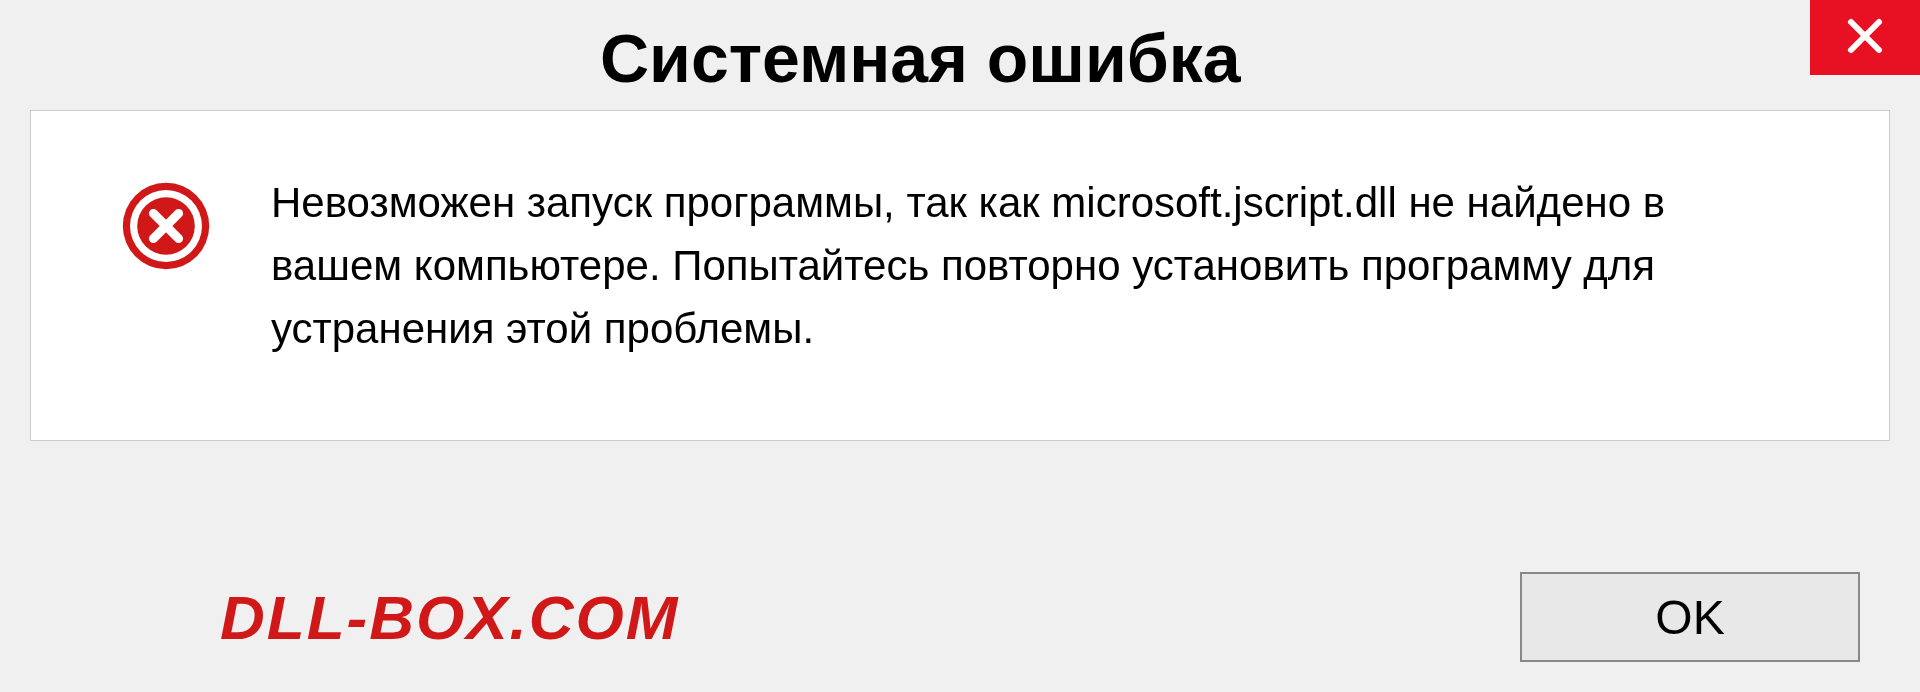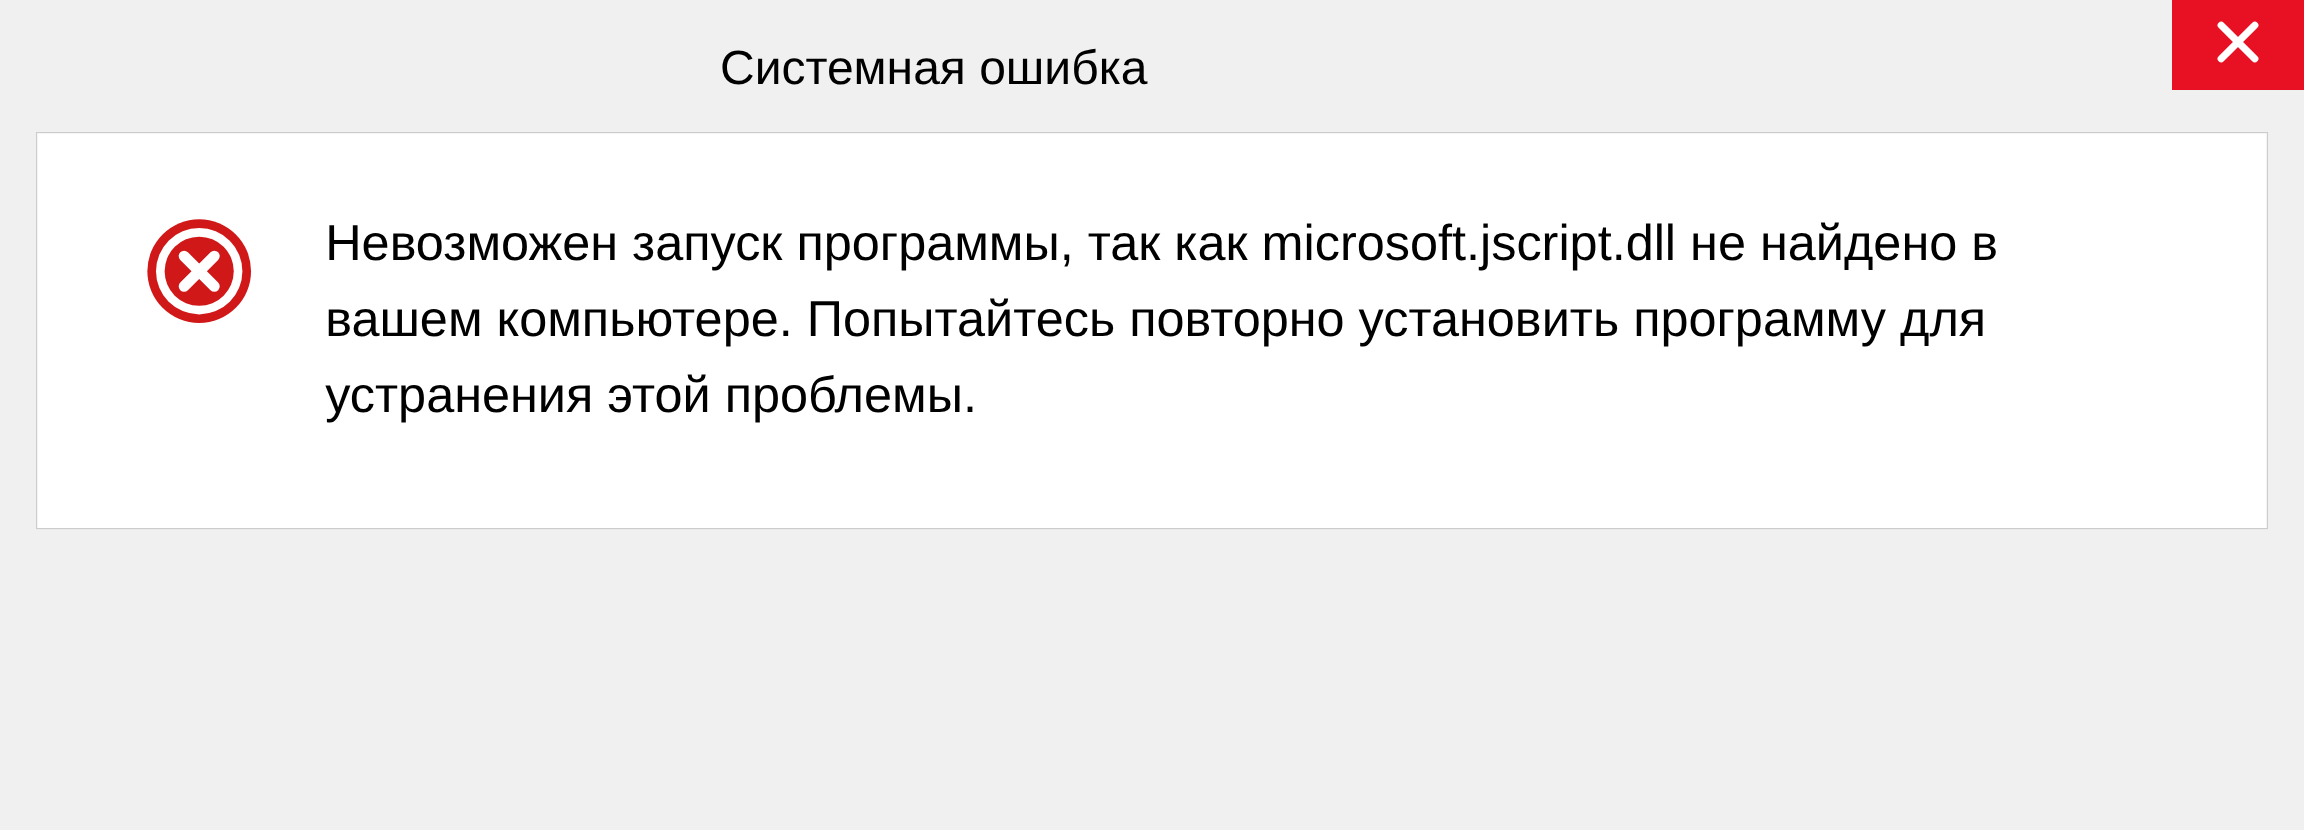--- a/index.html
+++ b/index.html
@@ -23,23 +23,23 @@
     }
     .titlebar {
       height: 90px;
       display: flex;
       align-items: center;
       justify-content: space-between;
       padding-left: 600px;
       padding-right: 0;
     }
     .title {
-      font-size: 40px;
+      font-size: 68px;
       color: #000;
-      font-weight: normal;
+      font-weight: bold;
       margin-top: 25px;
     }
     .close-btn {
       width: 110px;
       height: 75px;
       background: #e81123;
       display: flex;
       align-items: center;
       justify-content: center;
       cursor: pointer;
@@ -131,13 +131,19 @@
         <circle cx="50" cy="50" r="48" fill="#d01818"></circle>
         <circle cx="50" cy="50" r="40" fill="#ffffff"></circle>
         <circle cx="50" cy="50" r="32" fill="#d01818"></circle>
         <line x1="36" y1="36" x2="64" y2="64" stroke="#ffffff" stroke-width="10" stroke-linecap="round"></line>
         <line x1="64" y1="36" x2="36" y2="64" stroke="#ffffff" stroke-width="10" stroke-linecap="round"></line>
       </svg>
     </div>
     <div class="message">Невозможен запуск программы, так как microsoft.jscript.dll  не найдено в вашем компьютере. Попытайтесь повторно установить программу для устранения этой проблемы.</div>
   </div>
 
+  <div class="footer">
+    <div class="watermark">DLL-BOX.COM</div>
+    <div class="ok-btn">
+      <span>OK</span>
+    </div>
+  </div>
 </div>
 
 </body></html>

